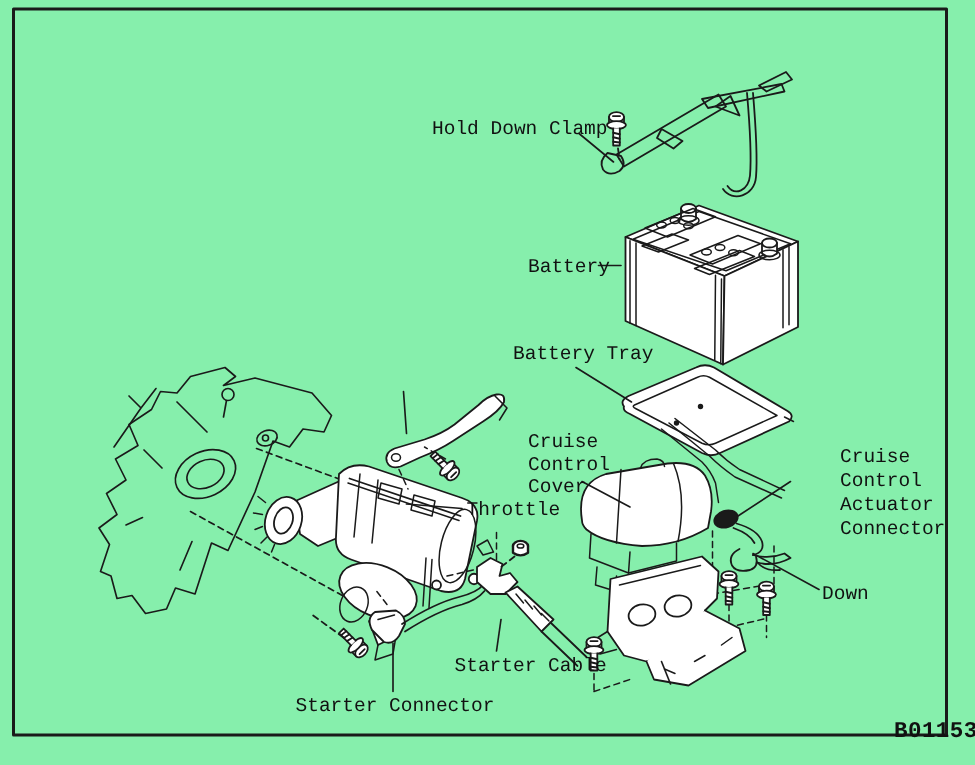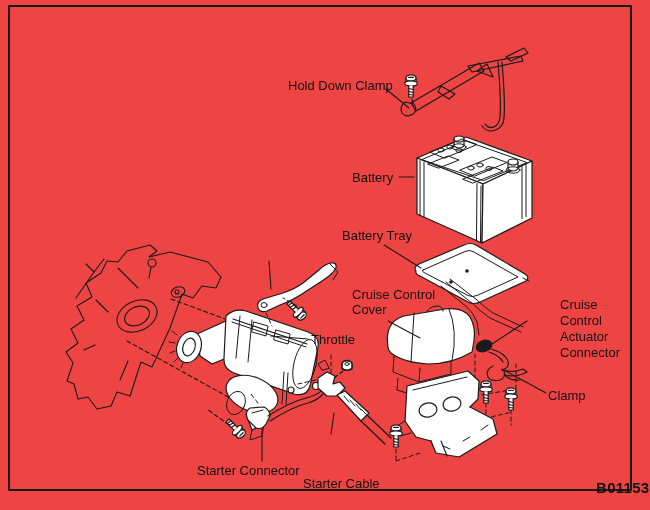--- a/index.html
+++ b/index.html
@@ -1,18 +1,18 @@
 <!DOCTYPE html>
 <html><head>
 <meta charset="utf-8">
 <style>
   html,body{margin:0;padding:0;background:#fff;}
   #stage{
-    position:relative;width:650px;height:510px;background:#ef4444;overflow:hidden;
-    font-family:Liberation Sans, sans-serif;color:#111;
+    position:relative;width:650px;height:510px;background:#86efac;overflow:hidden;
+    font-family:Liberation Mono, monospace;color:#111;
   }
   #art{position:absolute;left:0;top:0;}
   .lbl{
     position:absolute;font-size:13px;line-height:15px;color:#111;
     white-space:normal;
   }
   .lbl.single{white-space:nowrap;}
   .code{
     position:absolute;font-size:15px;font-weight:bold;letter-spacing:.3px;color:#111;
   }
@@ -238,18 +238,18 @@
     <path d="M447,456 L441,441"></path>
   </g>
 </svg>
 
 <div class="lbl single" style="left:288px;top:78px;">Hold Down Clamp</div>
 <div class="lbl single" style="left:352px;top:170px;">Battery</div>
 <div class="lbl single" style="left:342px;top:228px;">Battery Tray</div>
 <div class="lbl" style="left:352px;top:287px;width:95px;">Cruise Control Cover</div>
 <div class="lbl" style="left:560px;top:297px;width:75px;line-height:16px;">Cruise Control Actuator Connector</div>
 <div class="lbl single" style="left:311px;top:332px;">Throttle</div>
-<div class="lbl single" style="left:548px;top:388px;">Clamp</div>
-<div class="lbl single" style="left:303px;top:436px;margin-top:40px;">Starter Cable</div>
+<div class="lbl single" style="left:548px;top:388px;">Down</div>
+<div class="lbl single" style="left:303px;top:436px;">Starter Cable</div>
 <div class="lbl single" style="left:197px;top:463px;">Starter Connector</div>
 <div class="code" style="left:596px;top:479px;">B01153</div>
 
 </div>
 
 </body></html>

